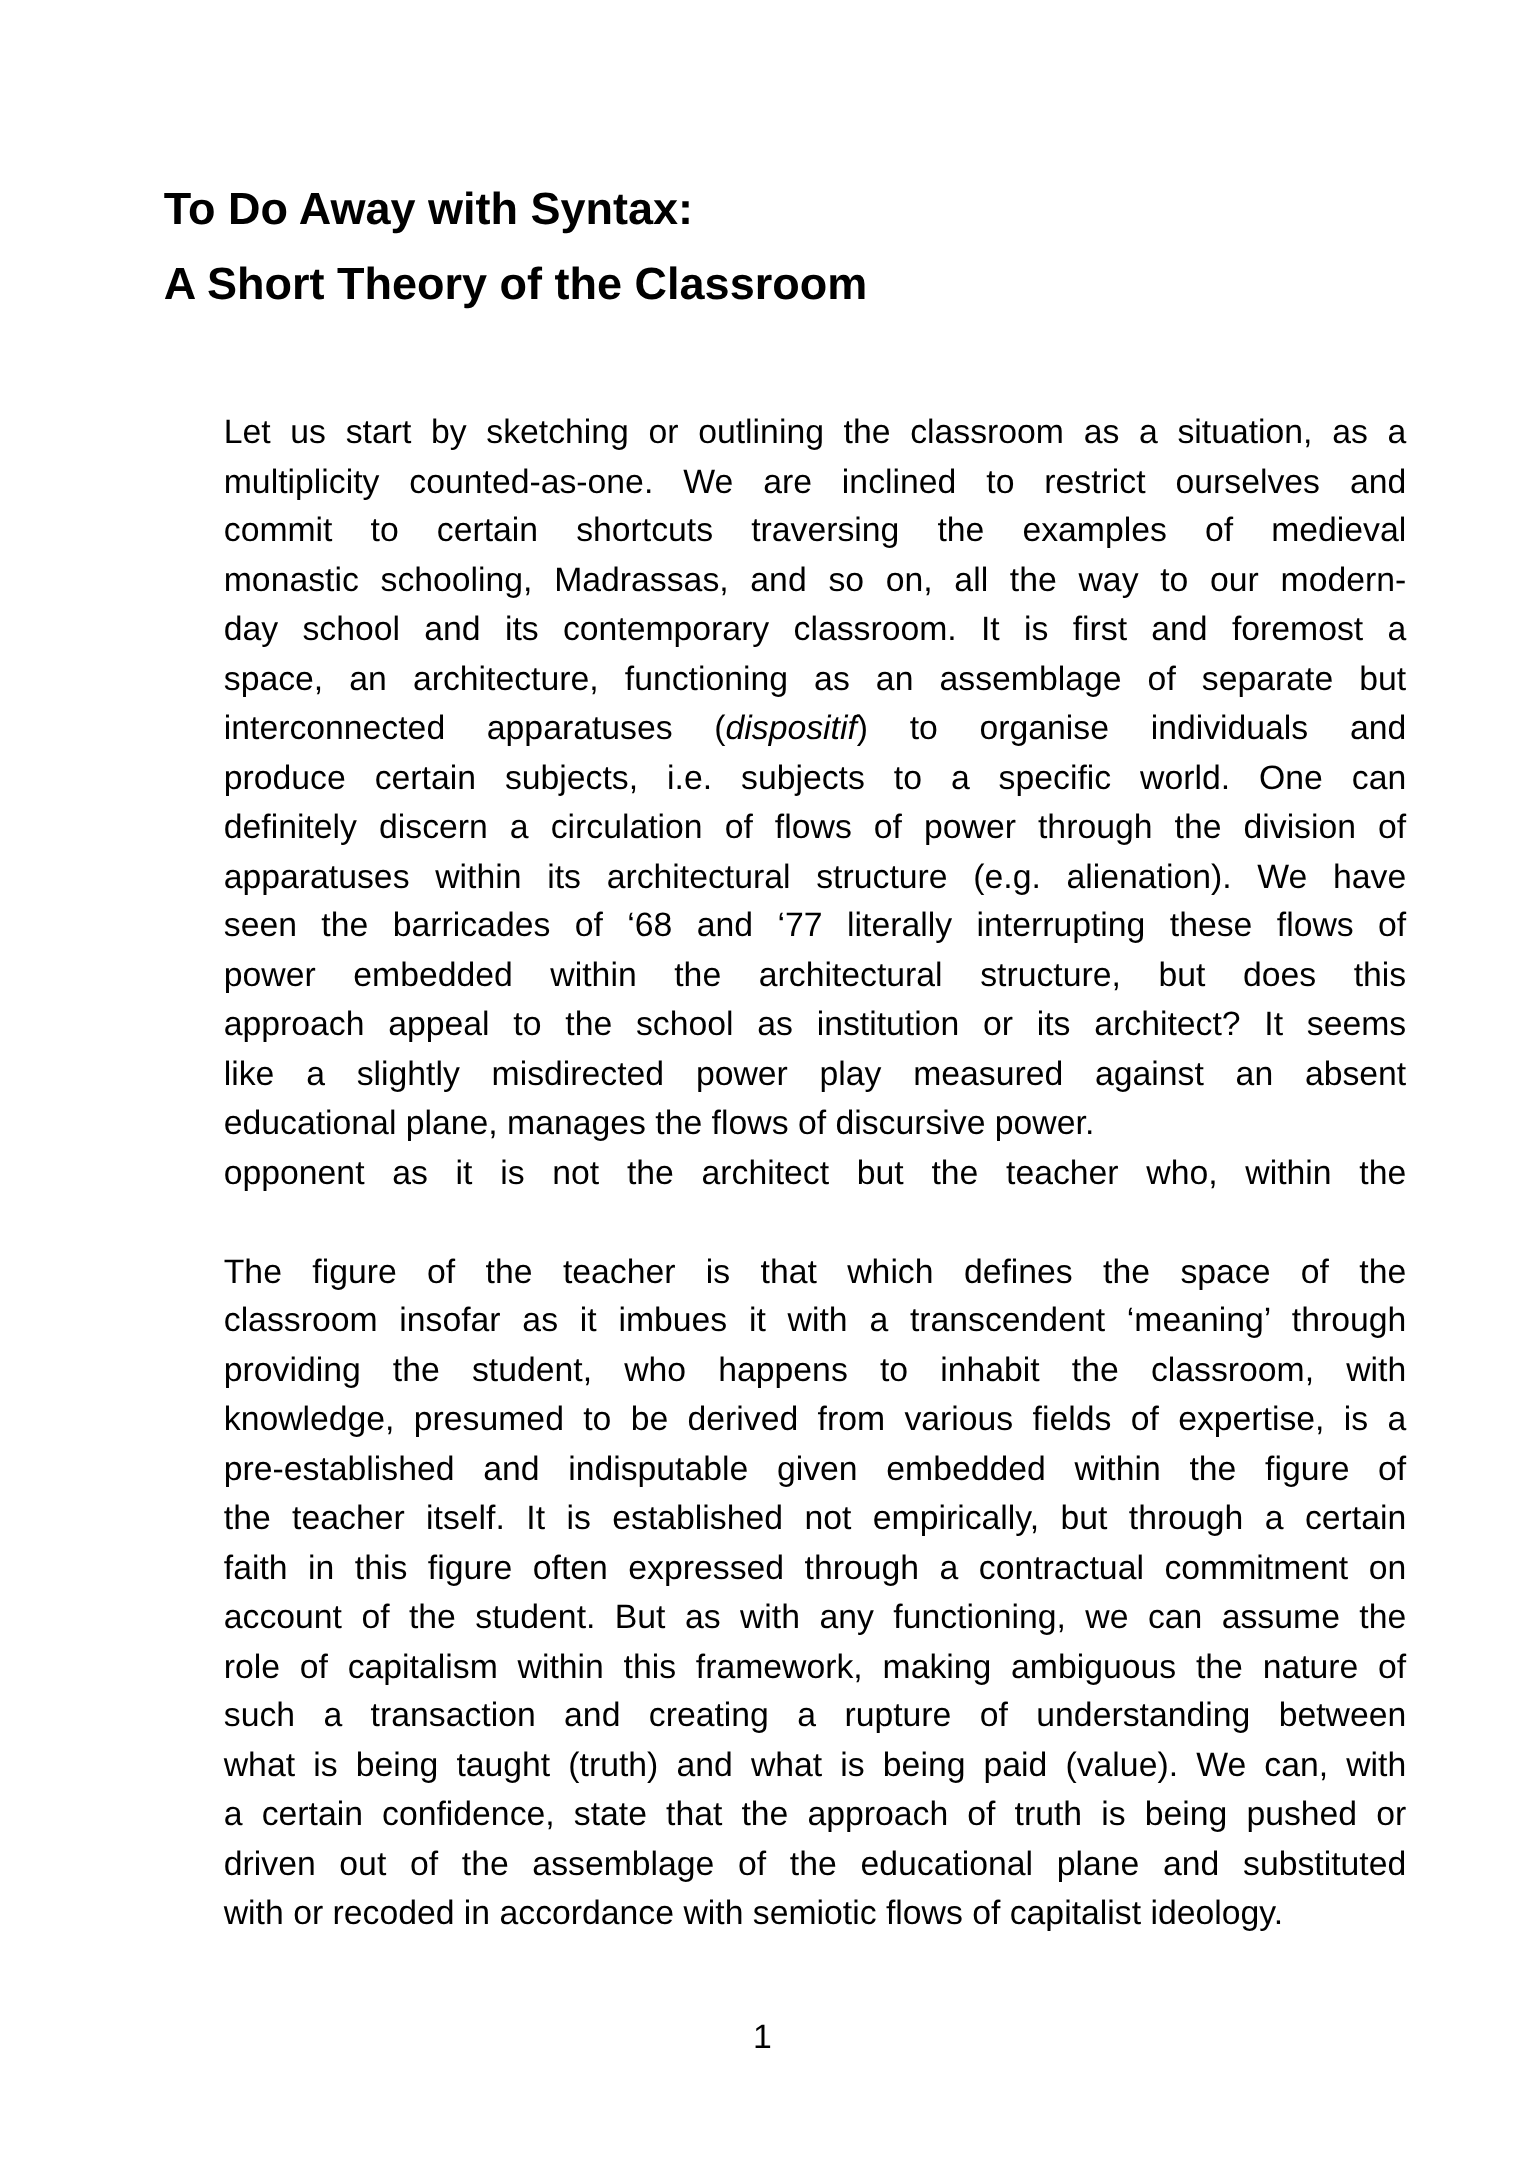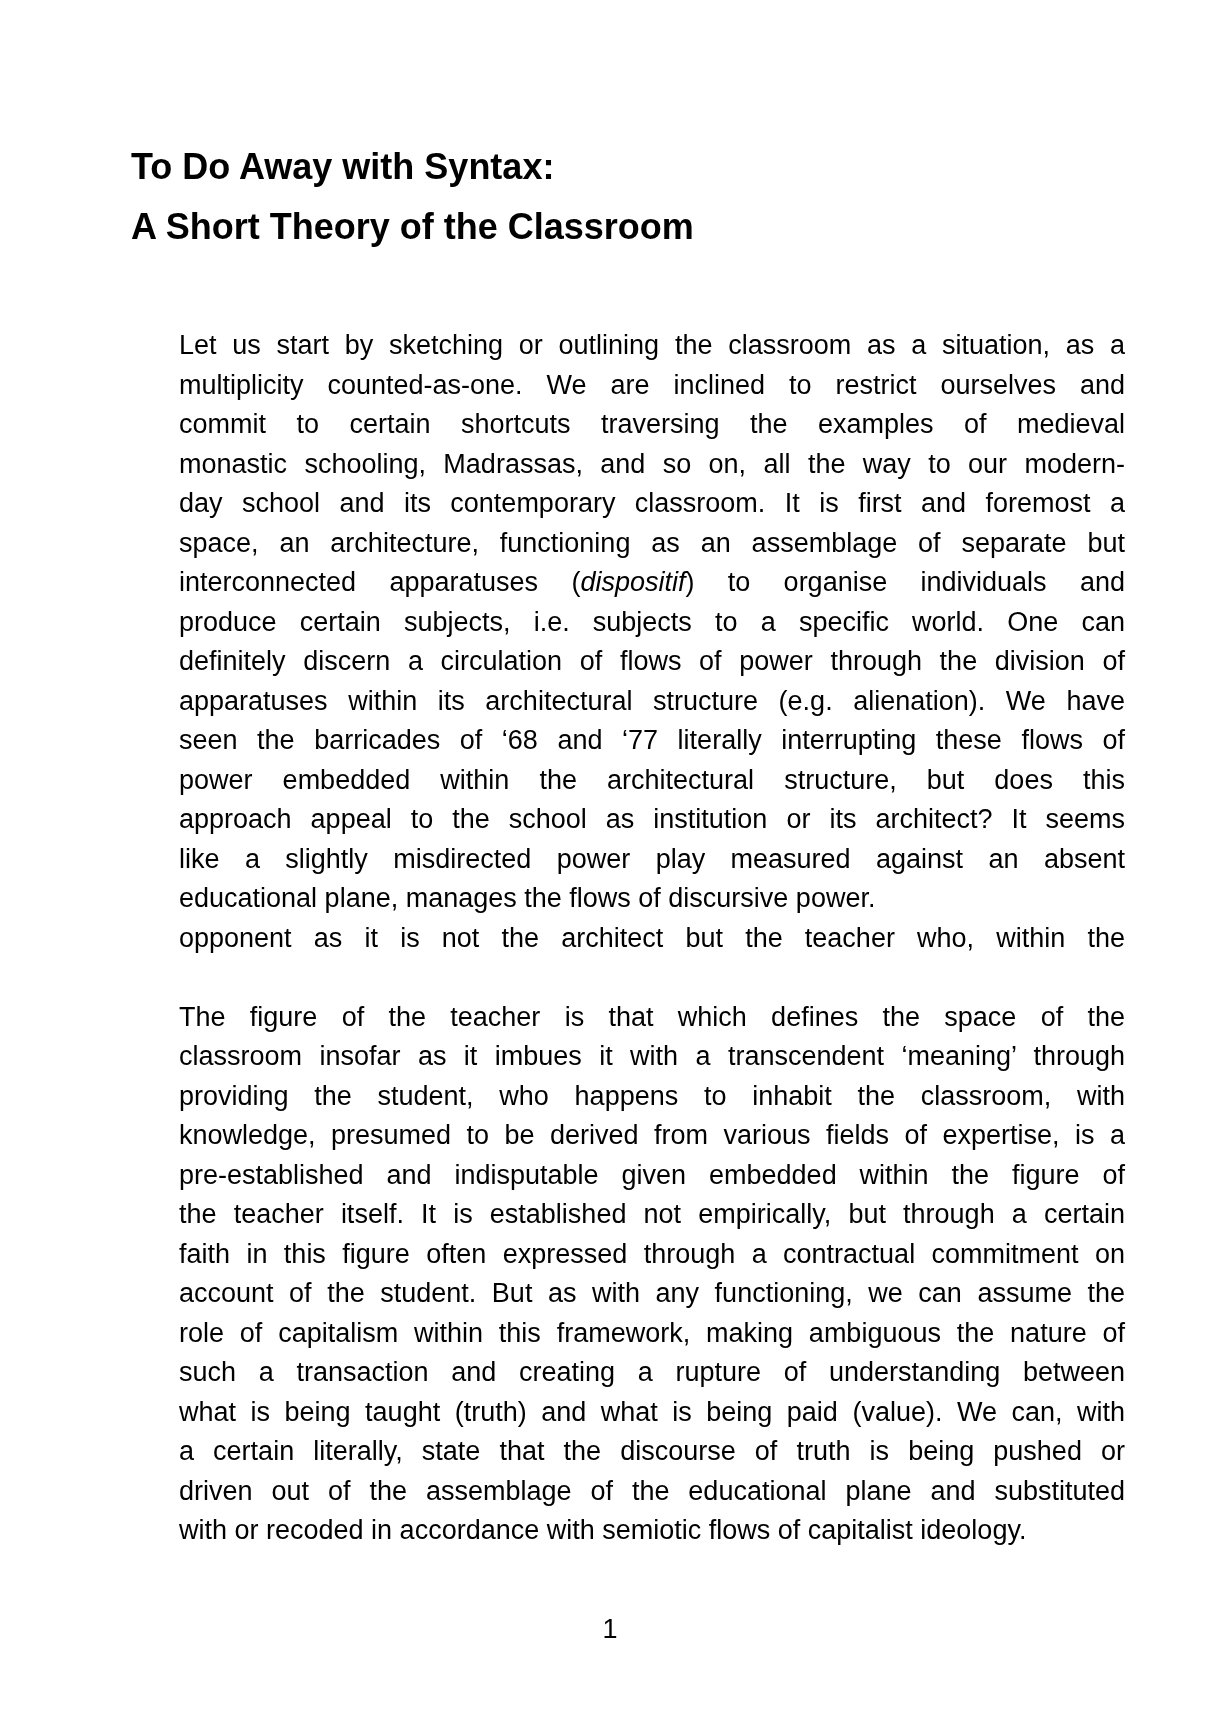--- a/index.html
+++ b/index.html
@@ -91,21 +91,21 @@
         <div class="line">classroom insofar as it imbues it with a transcendent ‘meaning’ through</div>
         <div class="line">providing the student, who happens to inhabit the classroom, with</div>
         <div class="line">knowledge, presumed to be derived from various fields of expertise, is a</div>
         <div class="line">pre-established and indisputable given embedded within the figure of</div>
         <div class="line">the teacher itself. It is established not empirically, but through a certain</div>
         <div class="line">faith in this figure often expressed through a contractual commitment on</div>
         <div class="line">account of the student. But as with any functioning, we can assume the</div>
         <div class="line">role of capitalism within this framework, making ambiguous the nature of</div>
         <div class="line">such a transaction and creating a rupture of understanding between</div>
         <div class="line">what is being taught (truth) and what is being paid (value). We can, with</div>
-        <div class="line">a certain literally, state that the discourse of truth is being pushed or</div>
+        <div class="line">a certain confidence, state that the approach of truth is being pushed or</div>
         <div class="line">driven out of the assemblage of the educational plane and substituted</div>
         <div class="line last">with or recoded in accordance with semiotic flows of capitalist ideology.</div>
       </div>
     </main>
 
   <footer class="page-footer">
     <span>1</span>
   </footer>
 </div>
 

